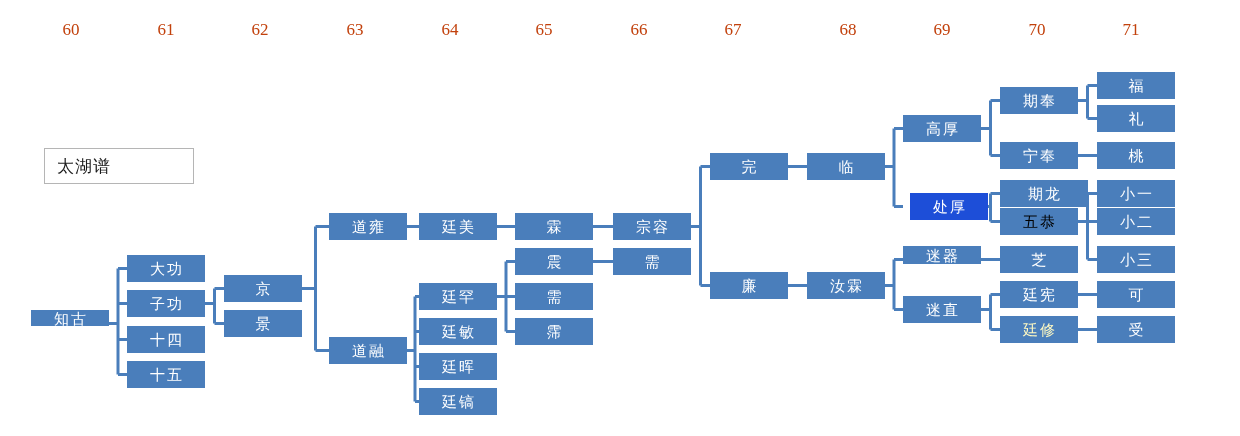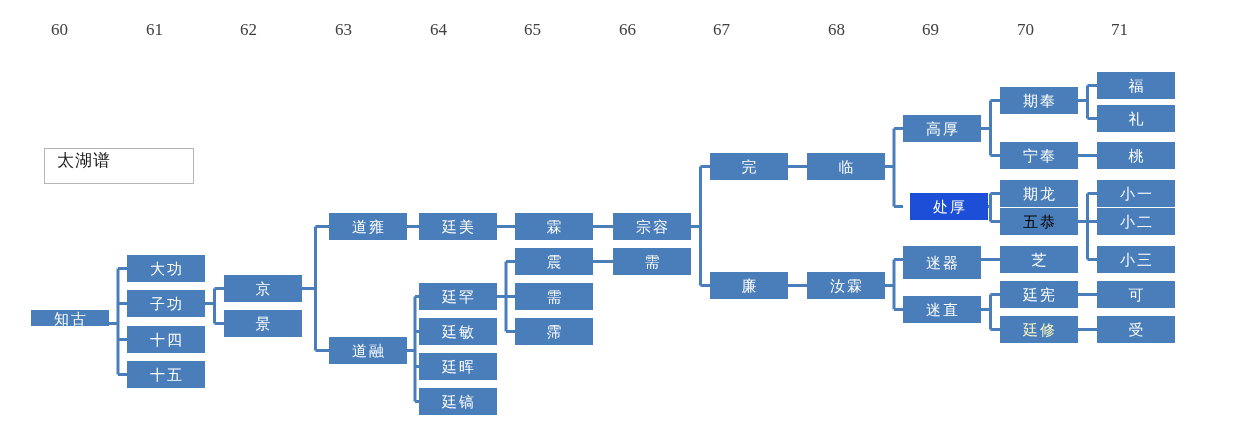--- a/index.html
+++ b/index.html
@@ -10,34 +10,35 @@
     overflow:hidden;
     position:relative;
   }
   #stage{position:absolute;left:0;top:0;width:1240px;height:436px;}
 
   
   .gen-label{
     position:absolute;
     font-family:"Liberation Serif","DejaVu Serif",serif;
     font-size:17px;
-    color:#404040;
+    color:#c2410c;
+    text-align:center;
     width:40px;
     line-height:20px;
     white-space:nowrap;
   }
 
   
   .title-box{
     position:absolute;
     border:1px solid #b5b5b5;
     background:#ffffff;
     box-sizing:border-box;
     display:flex;
-    align-items:flex-start;
+    align-items:center;
     padding-left:12px;
     font-size:17px;
     color:#1a1a1a;
     letter-spacing:1px;
   }
 
   
   .node{
     position:absolute;
     background:#4a7ebb;
@@ -168,25 +169,25 @@
       <div class="node" style="left: 515px; top: 283px; width: 78px; height: 27px; background: rgb(74, 126, 187); color: rgb(255, 255, 255);">需</div>
       <div class="node" style="left: 515px; top: 318px; width: 78px; height: 27px; background: rgb(74, 126, 187); color: rgb(255, 255, 255);">霈</div>
       <div class="node" style="left: 613px; top: 213px; width: 78px; height: 27px; background: rgb(74, 126, 187); color: rgb(255, 255, 255);">宗容</div>
       <div class="node" style="left: 613px; top: 248px; width: 78px; height: 27px; background: rgb(74, 126, 187); color: rgb(255, 255, 255);">需</div>
       <div class="node" style="left: 710px; top: 153px; width: 78px; height: 27px; background: rgb(74, 126, 187); color: rgb(255, 255, 255);">完</div>
       <div class="node" style="left: 710px; top: 272px; width: 78px; height: 27px; background: rgb(74, 126, 187); color: rgb(255, 255, 255);">廉</div>
       <div class="node" style="left: 807px; top: 153px; width: 78px; height: 27px; background: rgb(74, 126, 187); color: rgb(255, 255, 255);">临</div>
       <div class="node" style="left: 807px; top: 272px; width: 78px; height: 27px; background: rgb(74, 126, 187); color: rgb(255, 255, 255);">汝霖</div>
       <div class="node" style="left: 903px; top: 115px; width: 78px; height: 27px; background: rgb(74, 126, 187); color: rgb(255, 255, 255);">高厚</div>
       <div class="node" style="left: 903px; top: 193px; width: 78px; height: 27px; background: #1d4ed8; color: rgb(255, 255, 255); margin-left: 7px;">处厚</div>
-      <div class="node" style="left: 903px; top: 246px; width: 78px; height: 33px; background: rgb(74, 126, 187); color: rgb(255, 255, 255); text-align: right;">迷器</div>
+      <div class="node" style="left: 903px; top: 246px; width: 78px; height: 18px; background: rgb(74, 126, 187); color: rgb(255, 255, 255); text-align: right;">迷器</div>
       <div class="node" style="left: 903px; top: 296px; width: 78px; height: 27px; background: rgb(74, 126, 187); color: rgb(255, 255, 255);">迷直</div>
       <div class="node" style="left: 1000px; top: 87px; width: 78px; height: 27px; background: rgb(74, 126, 187); color: rgb(255, 255, 255);">期奉</div>
       <div class="node" style="left: 1000px; top: 142px; width: 78px; height: 27px; background: rgb(74, 126, 187); color: rgb(255, 255, 255);">宁奉</div>
-      <div class="node" style="left: 1000px; top: 180px; width: 78px; height: 27px; background: rgb(74, 126, 187); color: rgb(255, 255, 255);">期龙</div>
+      <div class="node" style="left: 1000px; top: 180px; width: 88px; height: 27px; background: rgb(74, 126, 187); color: rgb(255, 255, 255);">期龙</div>
       <div class="node" style="left: 1000px; top: 208px; width: 78px; height: 27px; background: rgb(74, 126, 187); color: #000000;">五恭</div>
       <div class="node" style="left: 1000px; top: 246px; width: 78px; height: 27px; background: rgb(74, 126, 187); color: rgb(255, 255, 255);">芝</div>
       <div class="node" style="left: 1000px; top: 281px; width: 78px; height: 27px; background: rgb(74, 126, 187); color: rgb(255, 255, 255);">廷宪</div>
       <div class="node" style="left: 1000px; top: 316px; width: 78px; height: 27px; background: rgb(74, 126, 187); color: #fef9c3;">廷修</div>
       <div class="node" style="left: 1097px; top: 72px; width: 78px; height: 27px; background: rgb(74, 126, 187); color: rgb(255, 255, 255);">福</div>
       <div class="node" style="left: 1097px; top: 105px; width: 78px; height: 27px; background: rgb(74, 126, 187); color: rgb(255, 255, 255);">礼</div>
       <div class="node" style="left: 1097px; top: 142px; width: 78px; height: 27px; background: rgb(74, 126, 187); color: rgb(255, 255, 255);">桃</div>
       <div class="node" style="left: 1097px; top: 180px; width: 78px; height: 27px; background: rgb(74, 126, 187); color: rgb(255, 255, 255);">小一</div>
       <div class="node" style="left: 1097px; top: 208px; width: 78px; height: 27px; background: rgb(74, 126, 187); color: rgb(255, 255, 255);">小二</div>
       <div class="node" style="left: 1097px; top: 246px; width: 78px; height: 27px; background: rgb(74, 126, 187); color: rgb(255, 255, 255);">小三</div>

